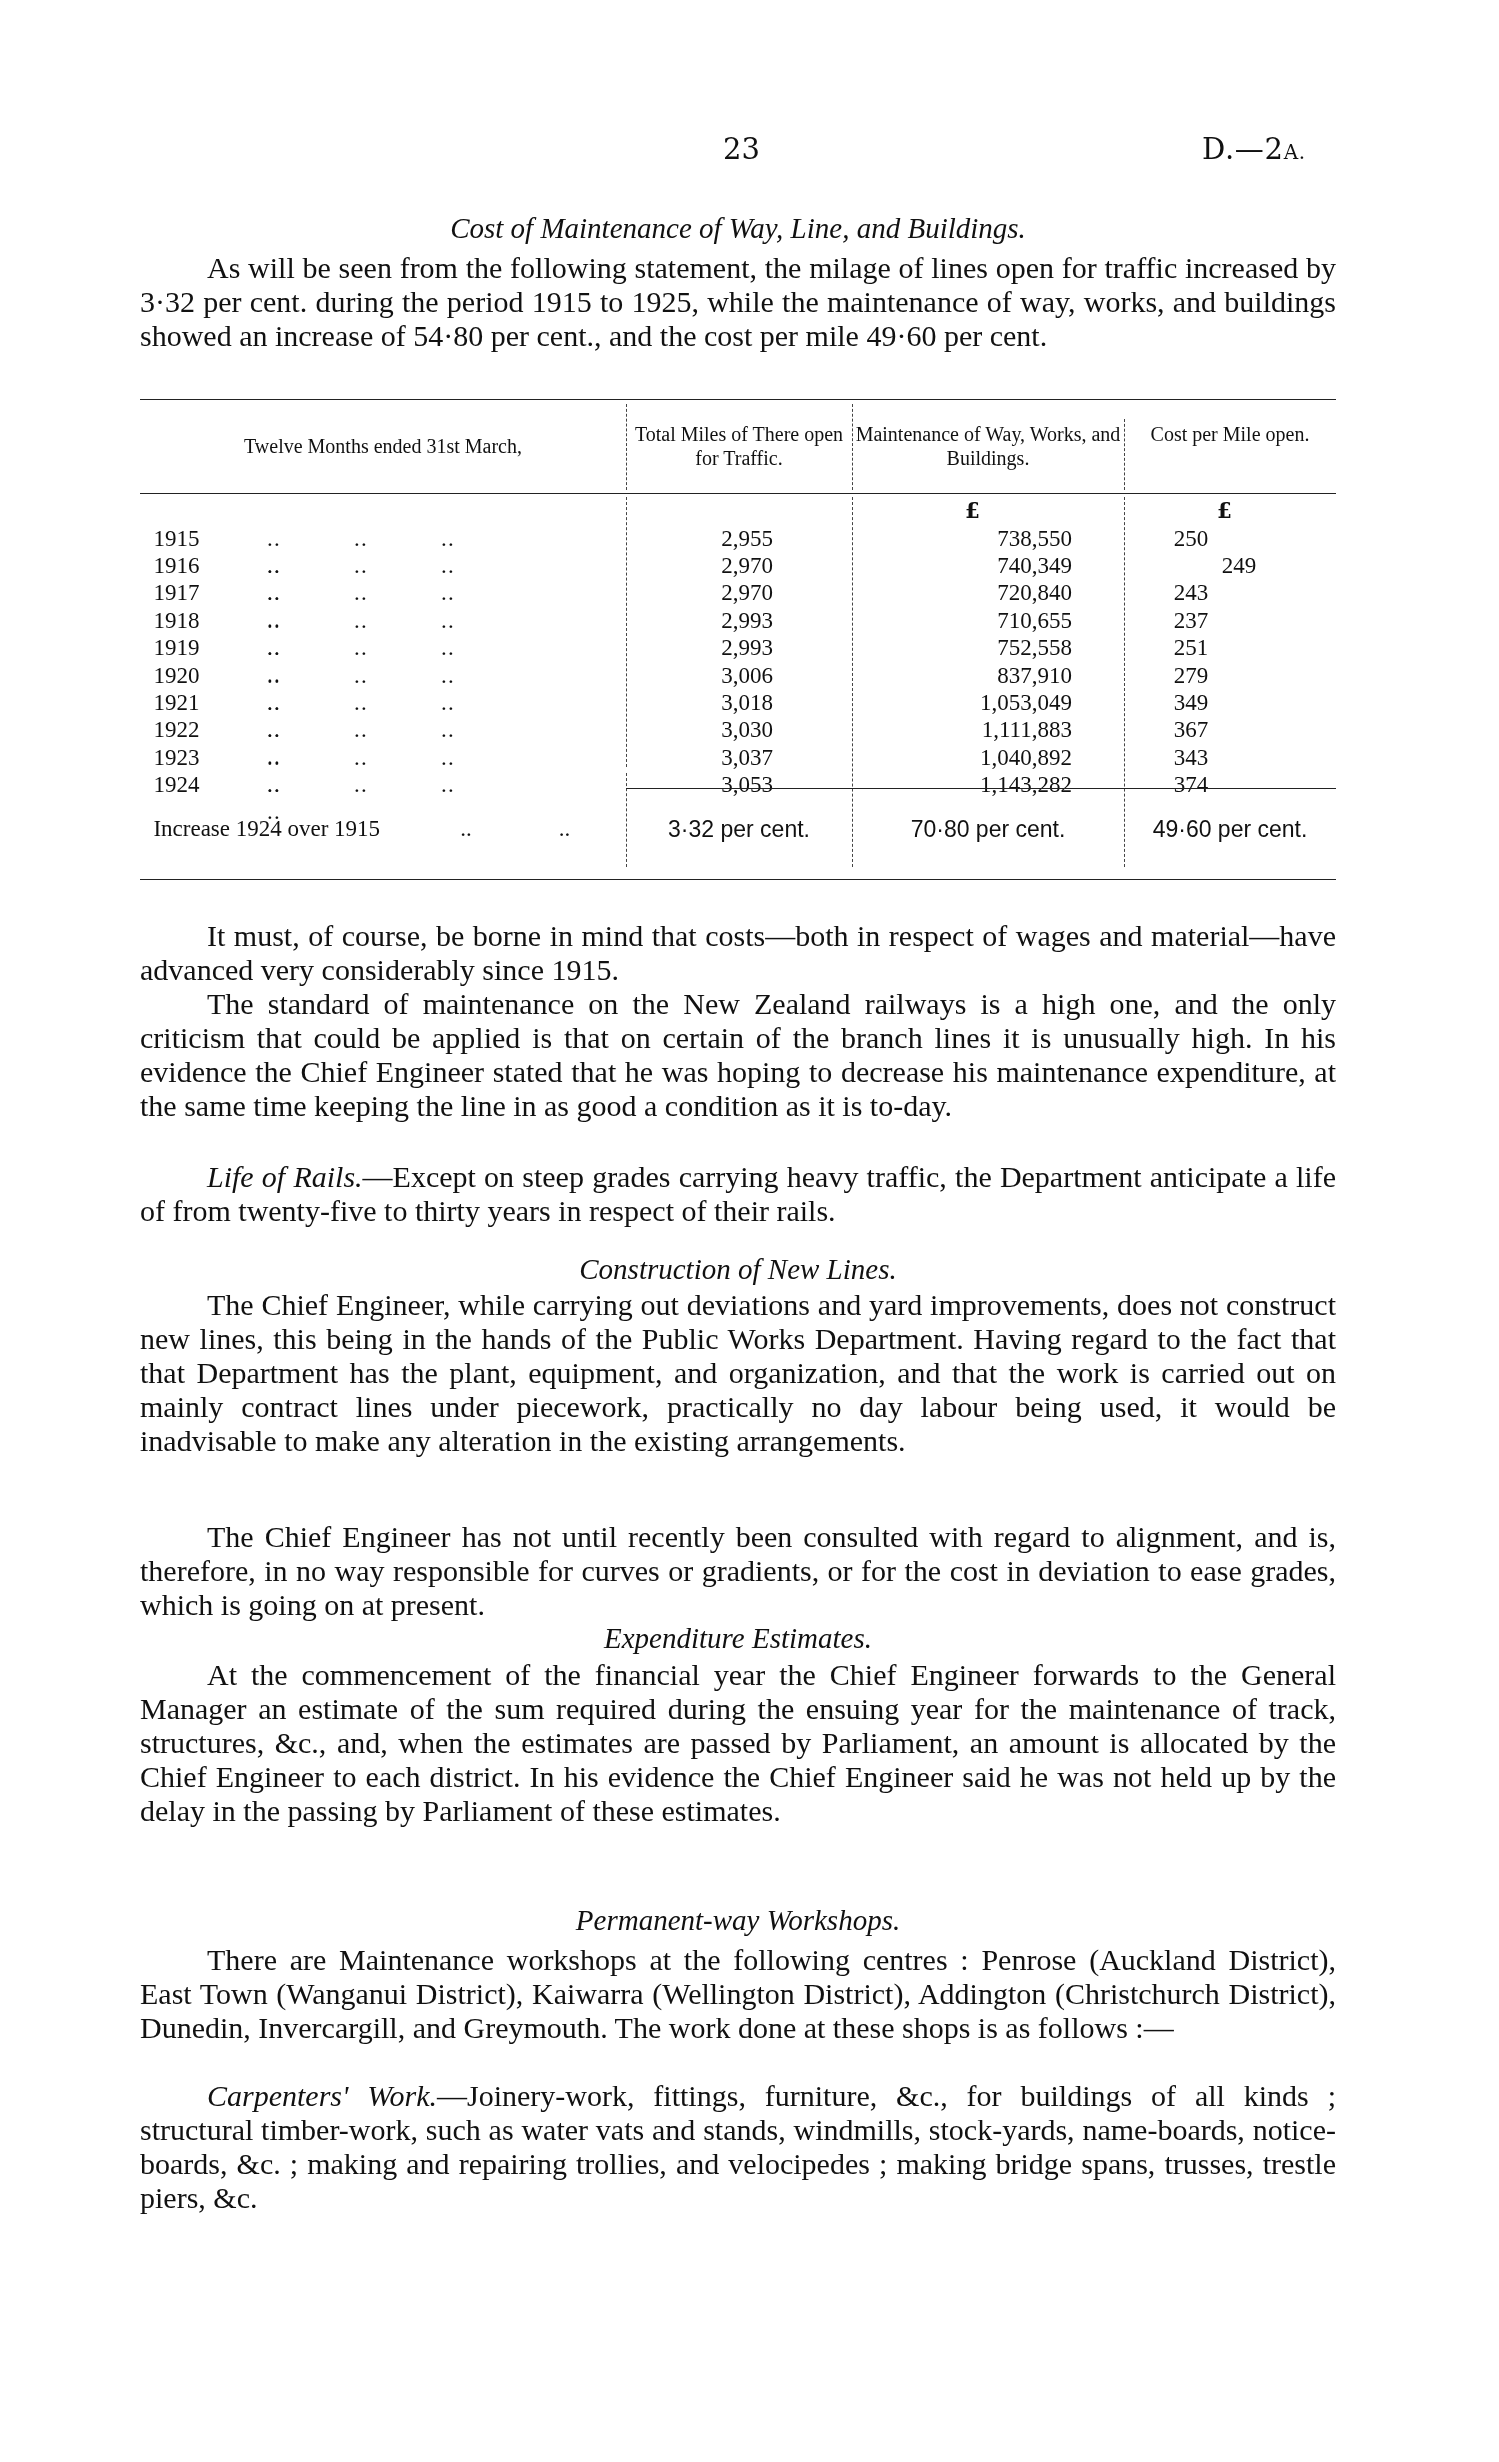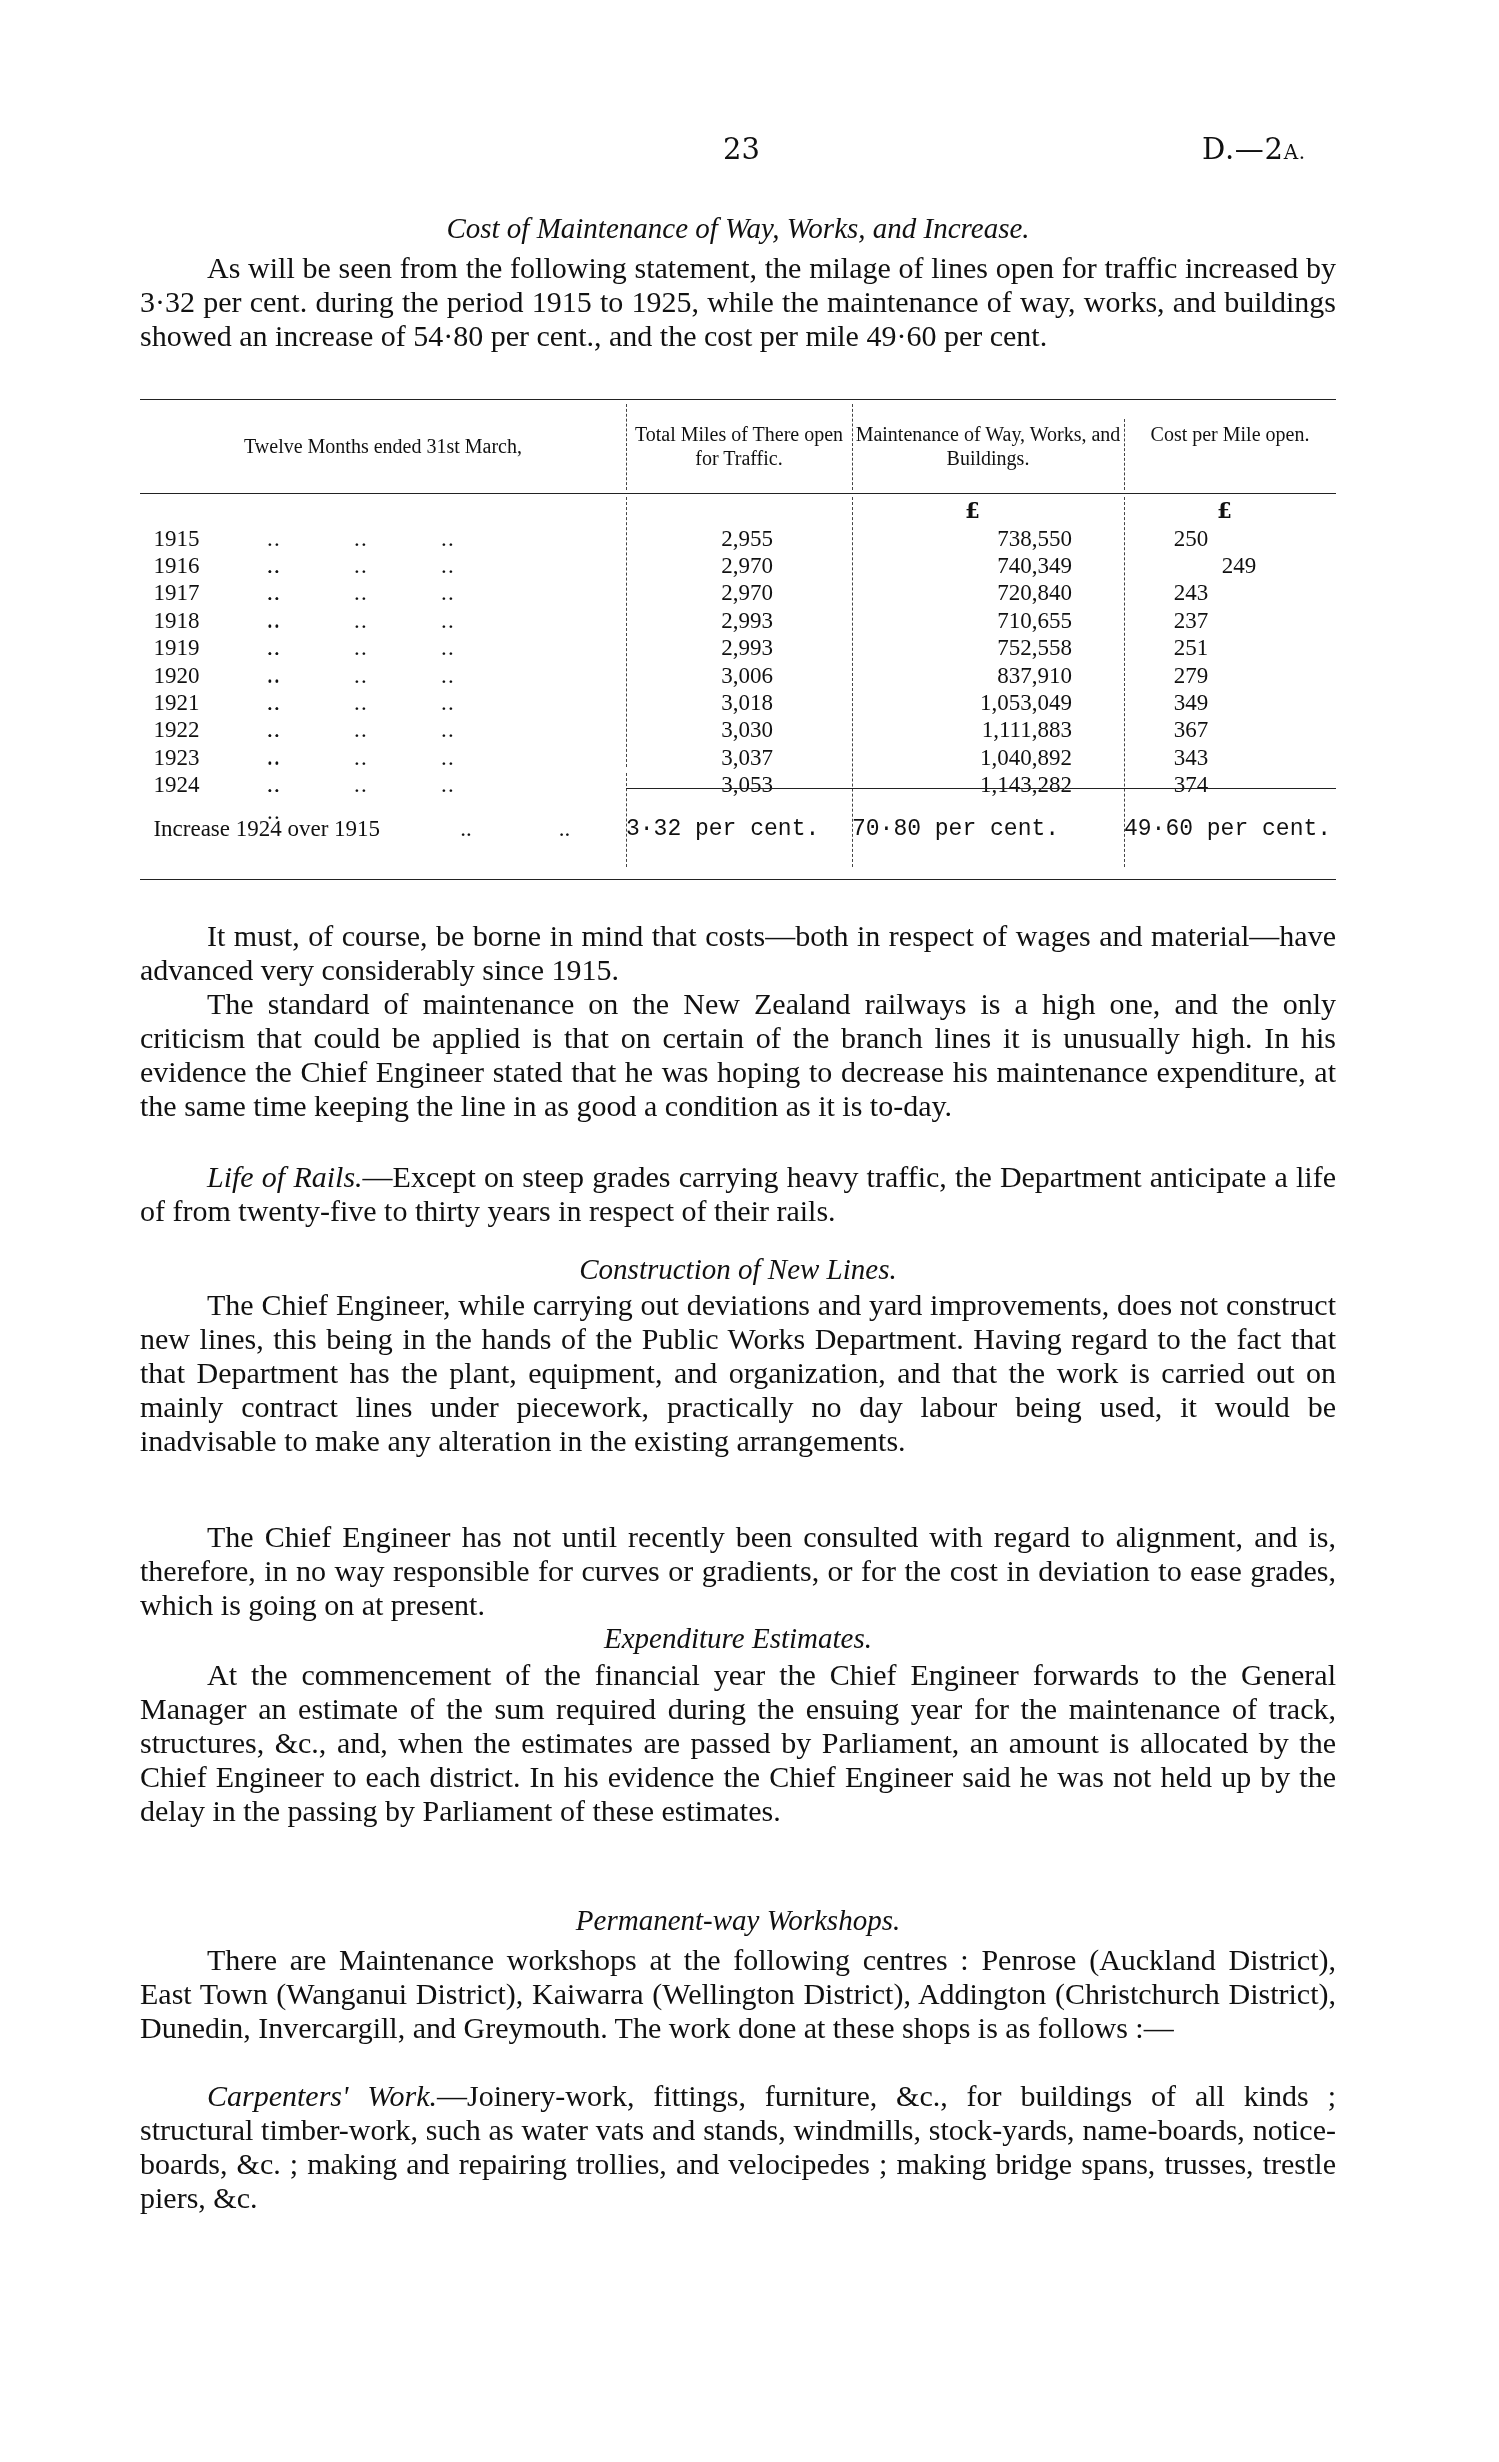--- a/index.html
+++ b/index.html
@@ -39,29 +39,29 @@
     font-size: 23px; line-height: 27px;
   }
   .yr { left: 13.4px; width: 80px; }
   .dots { left: 127px; width: 347px; letter-spacing: 1.3px; }
   .dots span { display: inline-block; width: 87px; }
   .c1 { left: 486px; width: 147px; text-align: right; }
   .c2 { left: 712px; width: 220px; text-align: right; }
   .c3 { left: 984px; width: 134px; text-align: center; }
   .pound { position: absolute; font-size: 21.4px; font-weight: bold; }
   .total-lbl { position: absolute; left: 13.4px; font-size: 23px; font-family: "Liberation Serif", serif; }
-  .total { position: absolute; font-size: 23px; font-family: Liberation Mono, monospace; }
+  .total { position: absolute; font-size: 23px; text-align: center; font-family: Liberation Sans, sans-serif; }
 </style>
 </head>
 <body>
 
 <div class="page-num">23</div>
 <div class="doc-ref"><span>D.—2</span><span class="sc">A.</span></div>
 
-<div class="heading" style="top:212px;">Cost of Maintenance of Way, Works, and Increase.</div>
+<div class="heading" style="top:212px;">Cost of Maintenance of Way, Line, and Buildings.</div>
 <p class="para" style="top:251px;">As will be seen from the following statement, the milage of lines open for traffic increased by 3·32 per cent. during the period 1915 to 1925, while the maintenance of way, works, and buildings showed an increase of 54·80 per cent., and the cost per mile 49·60 per cent.</p>
 
 <div class="tbl" id="tbl">
   <div class="rule" style="top:0;"></div>
 
   <div class="vline" style="left:486px; top:5.3px; height:86px;"></div>
   <div class="vline" style="left:712px; top:5.3px; height:86px;"></div>
   <div class="vline" style="left:984px; top:20px; height:71px;"></div>
 
   <div class="th" style="left:0; width:486px; top:35px;">Twelve Months ended 31st March,</div>

